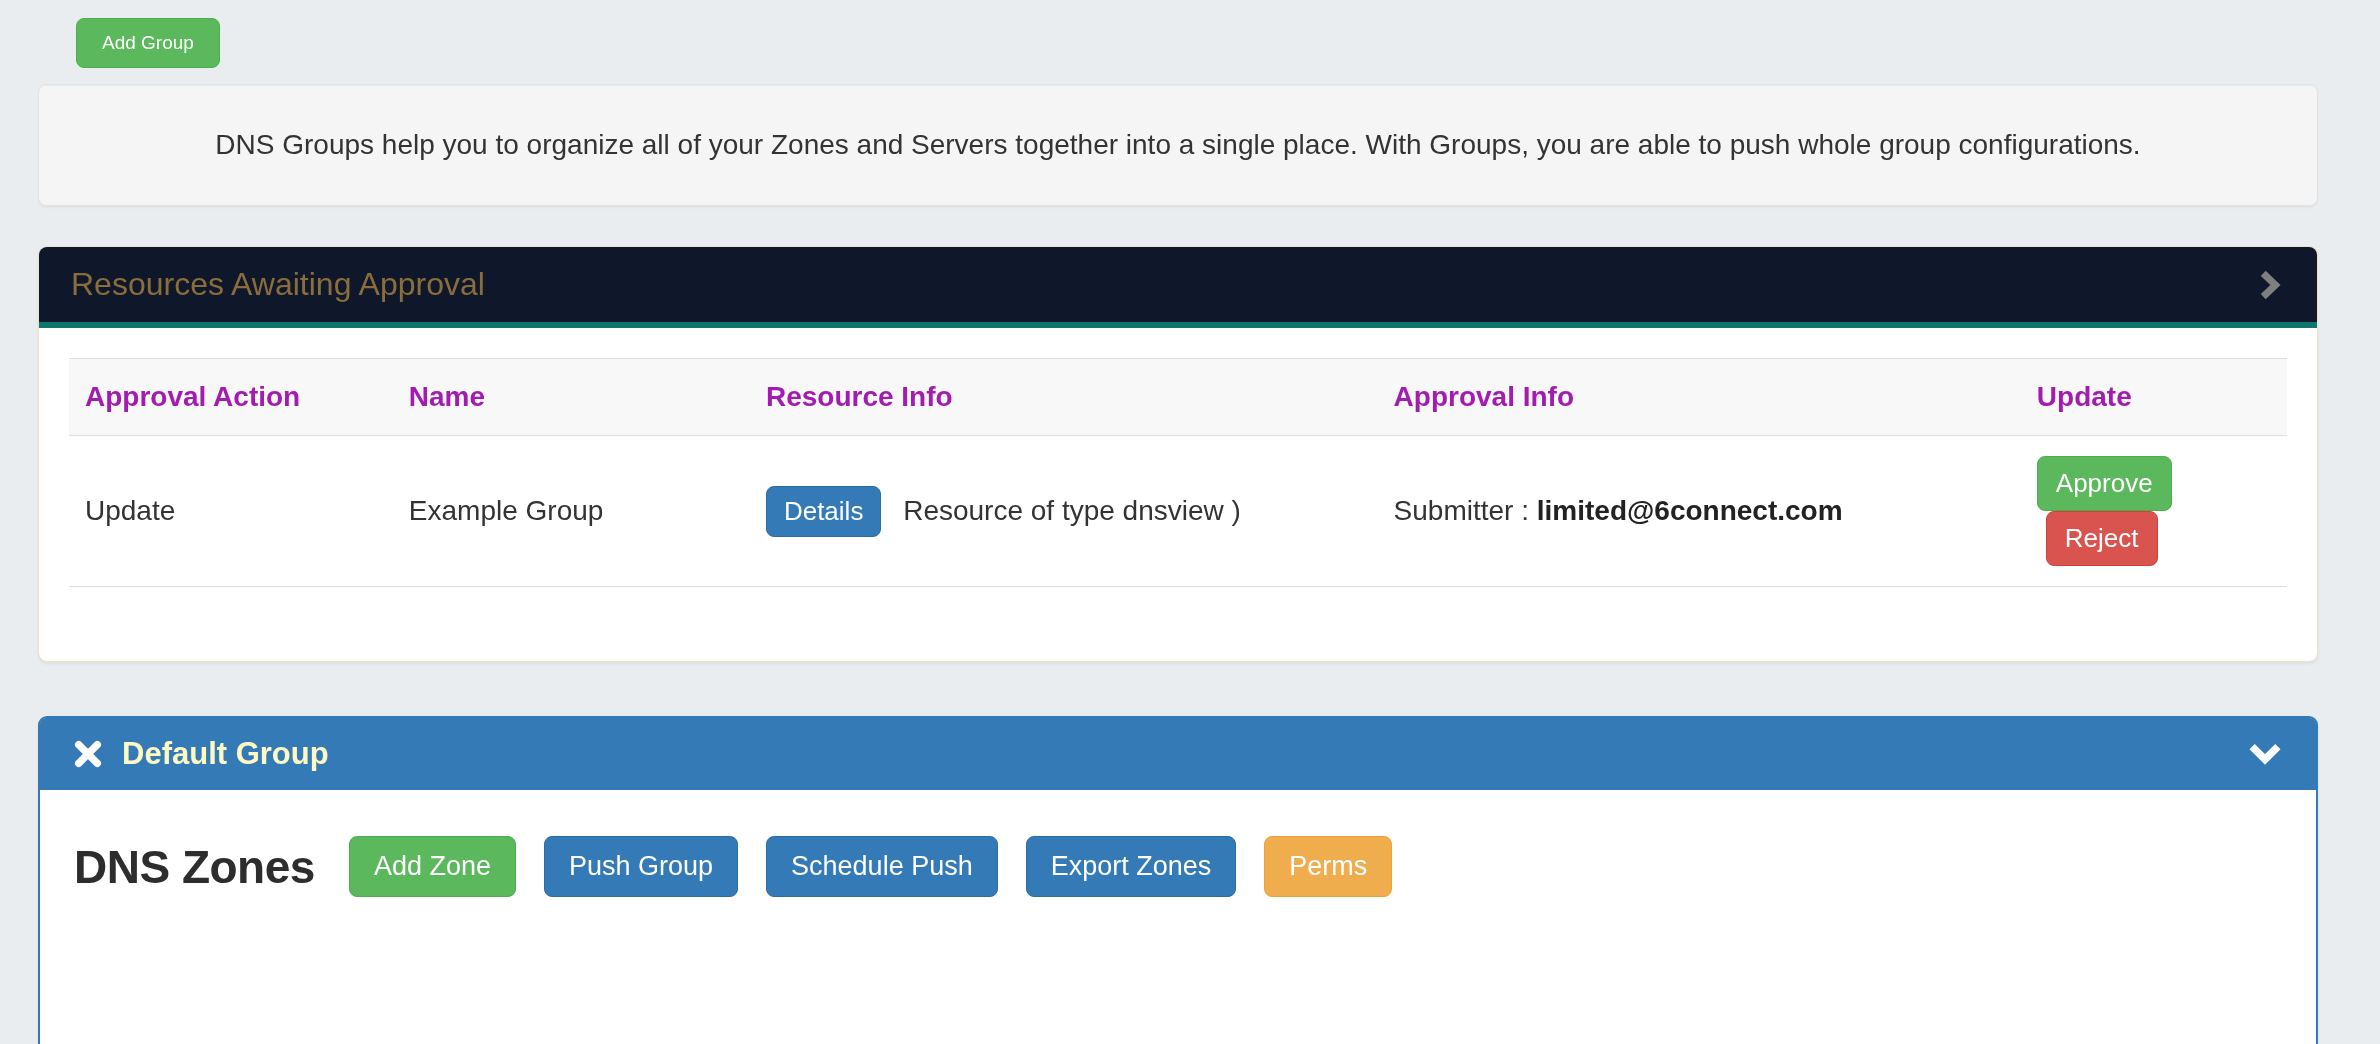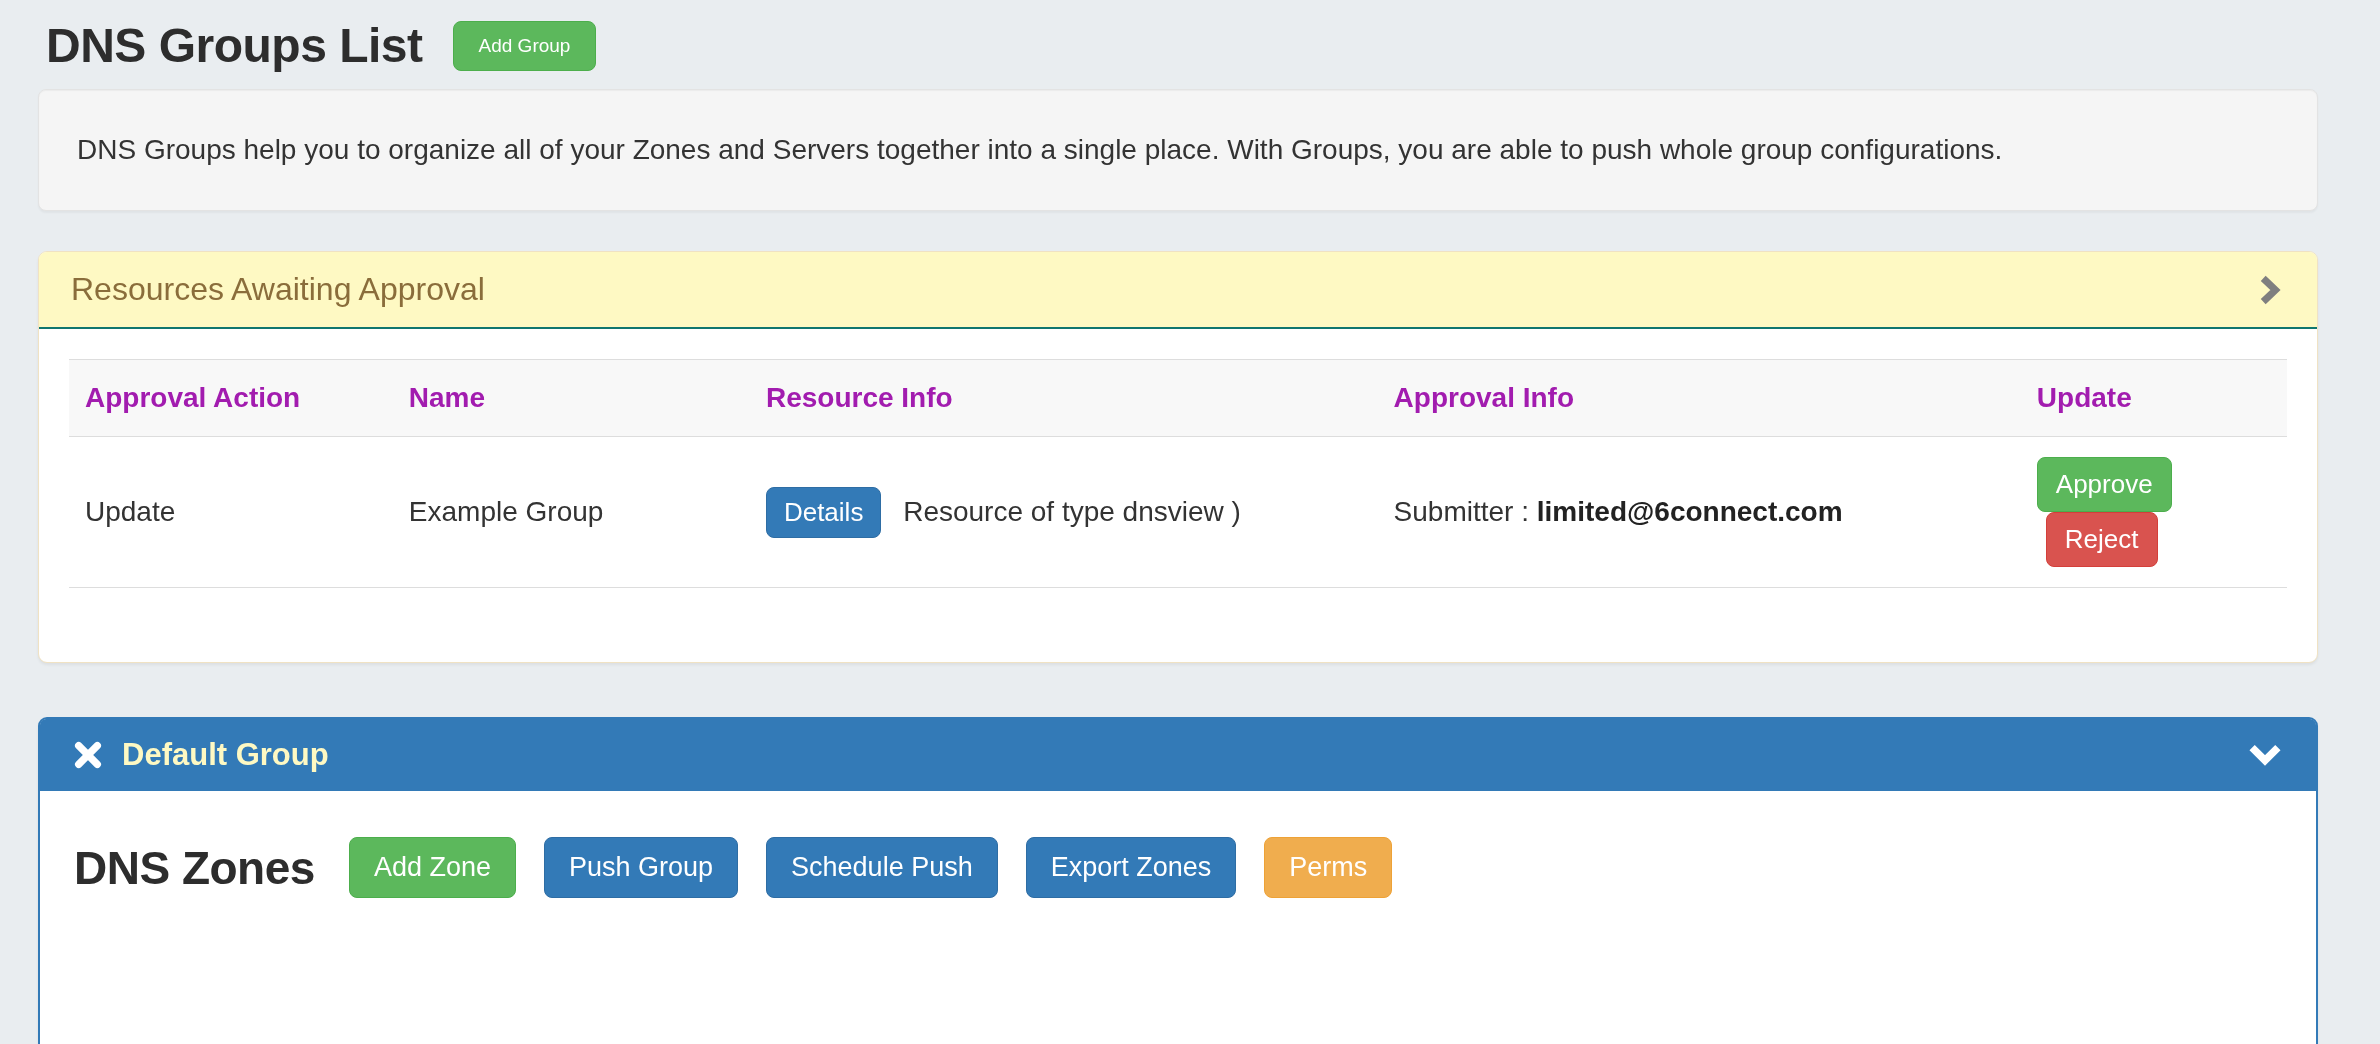--- a/index.html
+++ b/index.html
@@ -25,30 +25,31 @@
   .btn-danger  { background: #d9534f; border-color: #d43f3a; }
   .btn-warning { background: #f0ad4e; border-color: #eea236; }
 
   .btn-add-group { font-size: 19px; padding: 13px 25px; margin-left: 30px; }
 
   
   .well {
     margin-top: 16px; background: #f5f5f5; border: 1px solid #e3e3e3; border-radius: 8px;
     padding: 40px 38px; font-size: 28px; line-height: 40px; color: #333;
     box-shadow: inset 0 1px 1px rgba(0,0,0,.04), 0 2px 2px rgba(0,0,0,.04);
+    text-align: center;
   }
 
   
   .panel {
     background: #fff; border-radius: 9px; box-shadow: 0 2px 3px rgba(0,0,0,.06);
   }
   .panel-warning { border: 1px solid #f0e2c3; margin-top: 40px; }
   .panel-warning-heading {
-    background: #fef9c3; color: #8a6d3b; padding: 19px 32px;
-    border-bottom: 2px solid #0f766e; border-radius: 8px 8px 0 0;
+    background: #0f172a; color: #8a6d3b; padding: 19px 32px;
+    border-bottom: 6px solid #0f766e; border-radius: 8px 8px 0 0;
     display: flex; align-items: center; justify-content: space-between;
     font-size: 32px; font-weight: 500; gap: 28px;
   }
   .chev { color: #7f7f7f; display: inline-flex; }
 
   .panel-body { padding: 30px 30px 74px 30px; }
 
   table.approval-table { width: 100%; border-collapse: collapse; font-size: 28px; table-layout: fixed; }
   .approval-table th {
     background: #f8f8f8; font-weight: 700; color: #a21caf; text-align: left;
@@ -76,21 +77,20 @@
   .zones-row { display: flex; align-items: center; }
   .zones-title { font-size: 46px; font-weight: 700; color: #2d2d2d; margin-right: 34px; letter-spacing: -0.5px; }
   .zones-row .btn { font-size: 27px; padding: 14px 24px; margin-right: 28px; }
 </style>
 </head>
 <body>
 
 <div class="container">
 
   <div class="page-header">
-    <h1 class="page-title">DNS Groups List</h1>
     <button class="btn btn-success btn-add-group">Add Group</button>
   </div>
 
   <div class="well">
     <span>DNS Groups help you to organize all of your Zones and Servers together into a single place. With Groups, you are able to push whole group configurations.</span>
   </div>
 
   <div class="panel panel-warning">
     <div class="panel-warning-heading">
       <span>Resources Awaiting Approval</span>

